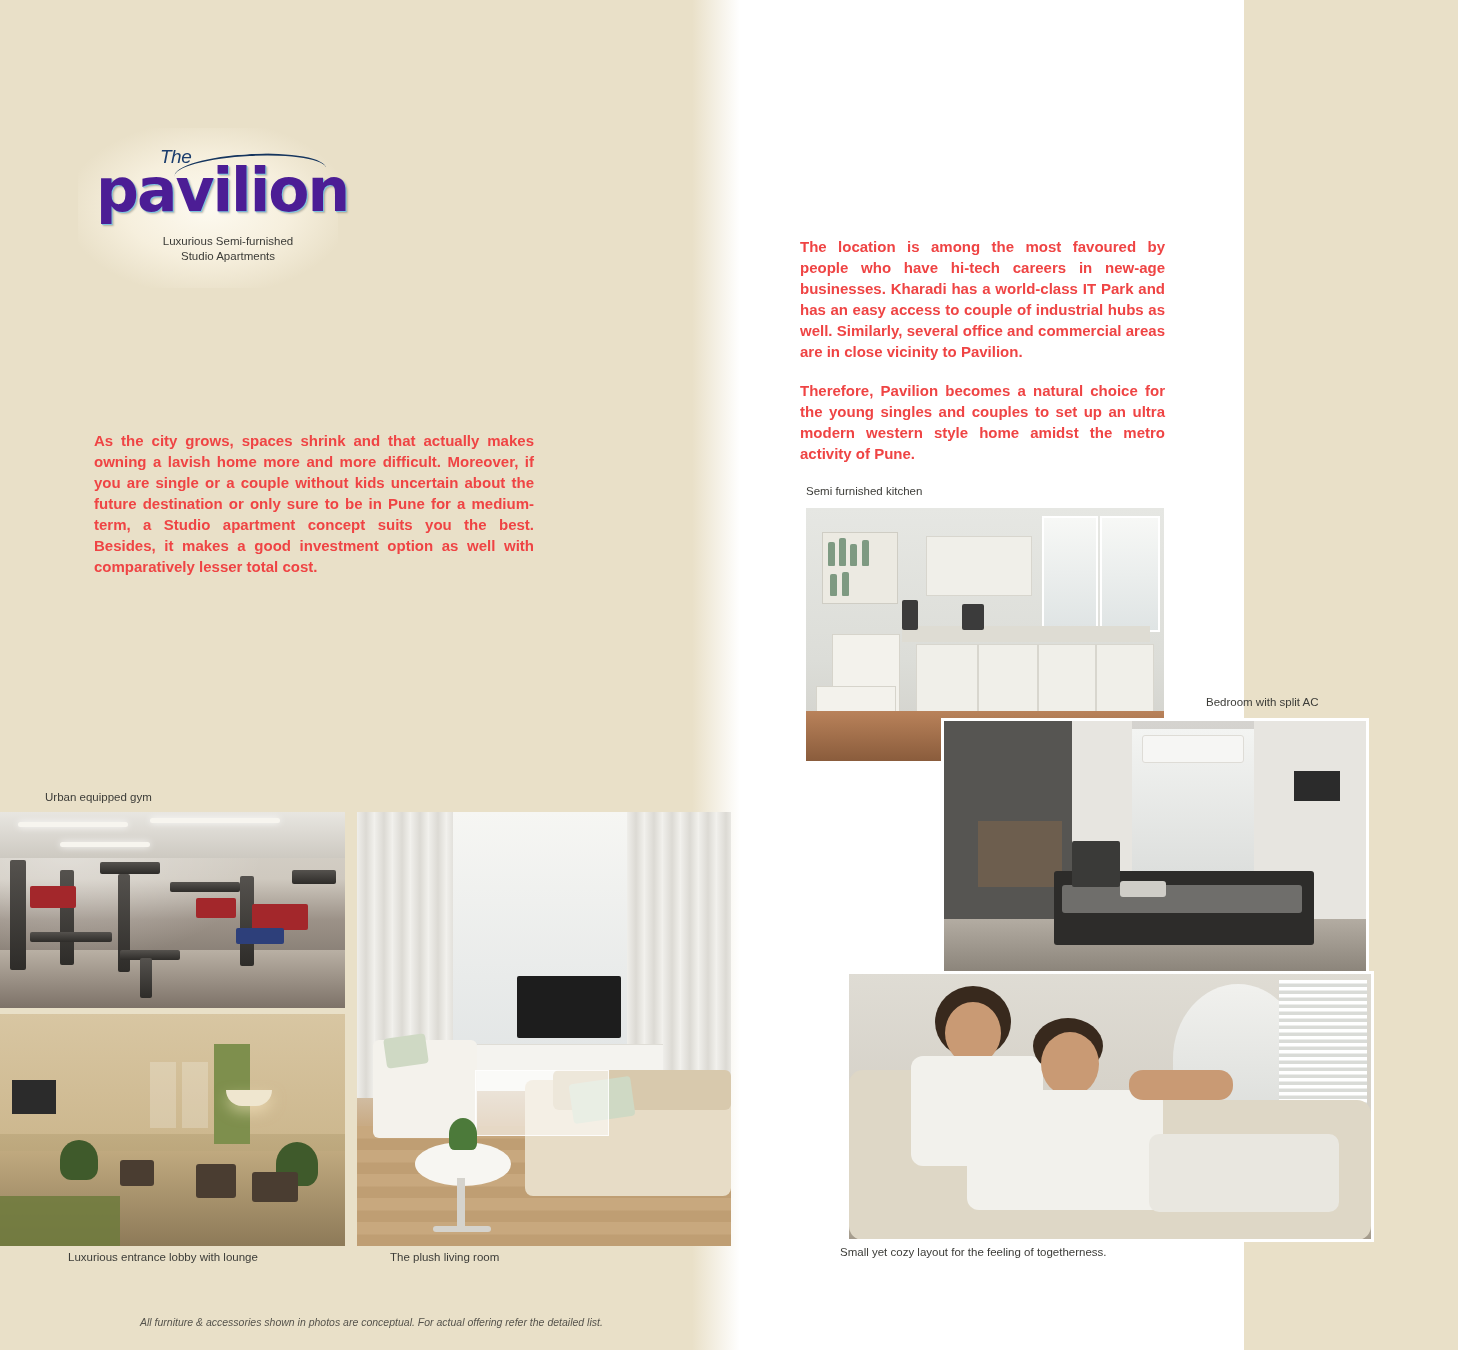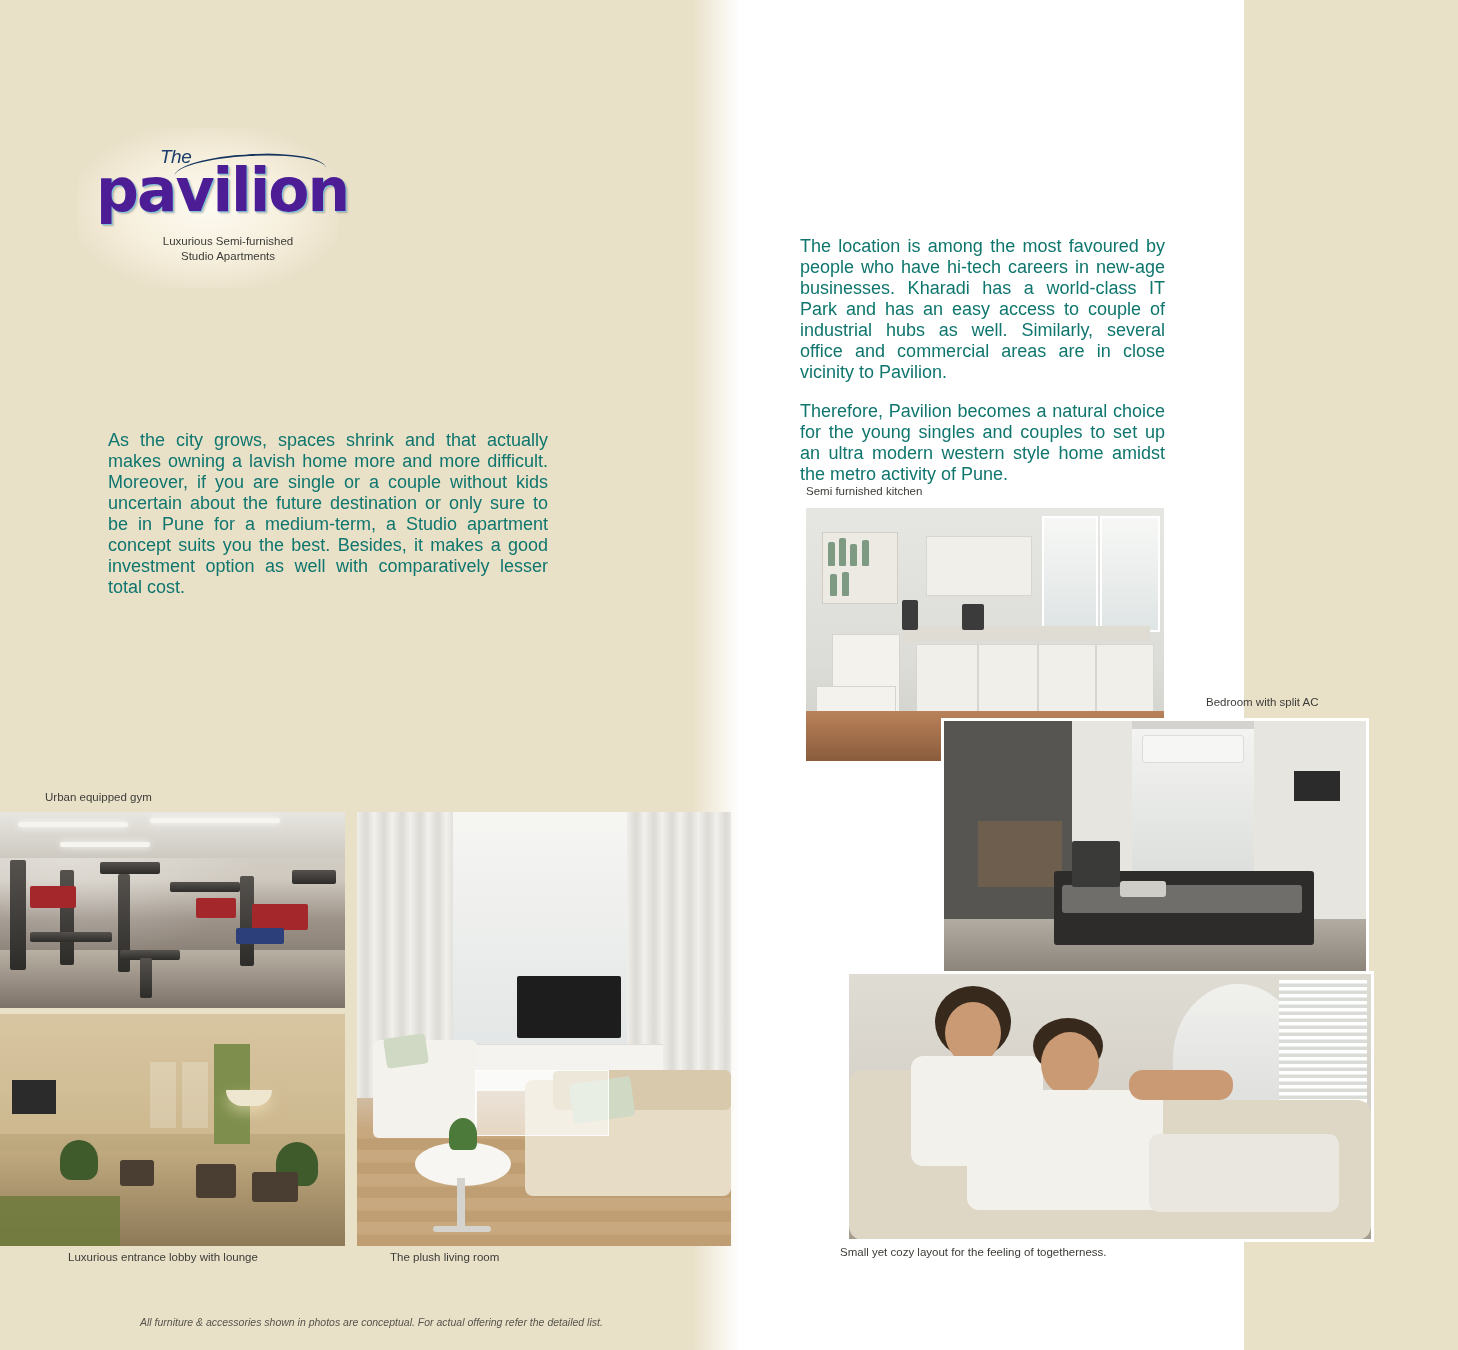--- a/index.html
+++ b/index.html
@@ -112,27 +112,28 @@
     width: 180px;
     text-align: center;
     font-size: 11.5px;
     line-height: 15px;
     color: #3b3b37;
   }
 
   
   .copy {
     position: absolute;
-    font-size: 18px;
+    font-size: 15px;
     line-height: 21px;
-    color: #0f766e;
+    color: #ef4444;
     text-align: justify;
+    font-weight: bold;
   }
   #left-copy {
-    left: 108px;
+    left: 94px;
     top: 430px;
     width: 440px;
   }
   #left-copy p { margin: 0 0 16px 0; }
   #left-copy p:last-child { margin-bottom: 0; }
 
   #right-copy {
     left: 800px;
     top: 236px;
     width: 365px;

